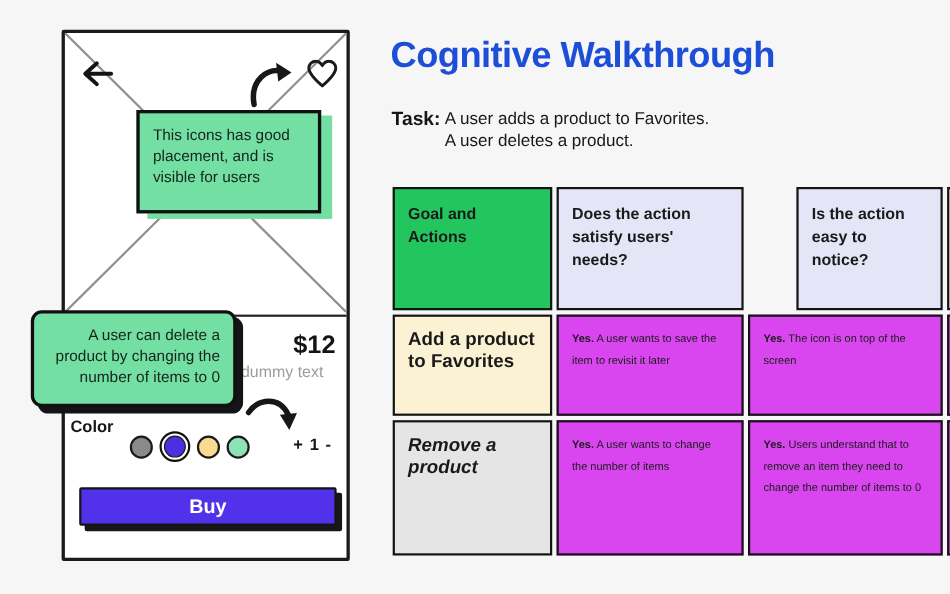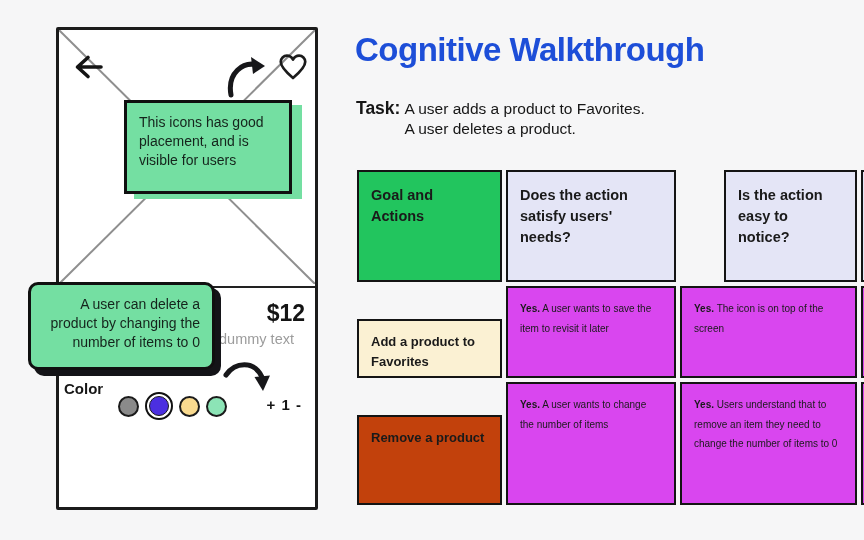--- a/index.html
+++ b/index.html
@@ -41,21 +41,21 @@
   .task-label{font-size:17.5px;font-weight:700;margin-right:4px;}
   .task-lines{font-size:15.5px;line-height:20px;padding-top:1px;}
 
   
   .cw-table{position:absolute;left:357px;top:170px;display:grid;
     grid-template-columns:145px 170px 177px 42px;
     grid-template-rows:112px 92px 123px;gap:4px;z-index:1;}
   .cell{box-sizing:border-box;border:2px solid #141414;background:#d946ef;
     padding:11px 12px;font-size:10px;line-height:19.5px;color:#1a1a1a;}
   .cell.hdr{font-weight:700;font-size:14.5px;line-height:21px;padding-top:13px;}
-  .cell.goal{font-weight:700;font-size:13px;line-height:19.5px;margin-top:33px;}
+  .cell.goal{font-weight:700;font-size:17px;line-height:19.5px;}
   .cell b{font-weight:700;}
 </style>
 </head>
 <body style="background: rgb(246, 246, 247);">
 
 <div class="frame">
 
   <div class="img-area">
     <svg width="256" height="254" viewBox="0 0 256 254">
       <line x1="0" y1="0" x2="256" y2="254" stroke="#8f8f8f" stroke-width="2"></line>
@@ -90,20 +90,23 @@
     <span class="swatch" style="background: rgb(138, 138, 138);"></span>
     <span class="swatch-ring">
       <span class="swatch" style="background: rgb(75, 47, 224);"></span>
     </span>
     <span class="swatch" style="background: rgb(249, 218, 143);"></span>
     <span class="swatch" style="background: rgb(140, 228, 182);"></span>
   </div>
 
   <div class="qty">+ 1 -</div>
 
+  <div class="buy-btn" style="background: rgb(81, 50, 234);">
+    <span>Buy</span>
+  </div>
 </div>
 
 <div class="sticky sticky-top" style="background: rgb(116, 223, 162);">
   <span>This icons has good placement, and is visible for users</span>
 </div>
 
 <div class="sticky sticky-bottom" style="background: rgb(116, 223, 162);">
   <span>A user can delete a product by changing the number of items to 0</span>
 </div>
 
@@ -122,17 +125,17 @@
   <div class="cell hdr" style="background: #22c55e;">Goal and Actions</div>
   <div class="cell hdr" style="background: rgb(228, 229, 246);">Does the action satisfy users' needs?</div>
   <div class="cell hdr" style="background: rgb(228, 229, 246); margin-left: 44px;">Is the action easy to notice?</div>
   <div class="cell hdr" style="background: rgb(228, 229, 246);"></div>
 
   <div class="cell goal" style="background: rgb(251, 241, 211);">Add a product to Favorites</div>
   <div class="cell"><b>Yes.</b><span> A user wants to save the item to revisit it later</span></div>
   <div class="cell"><b>Yes.</b><span> The icon is on top of the screen</span></div>
   <div class="cell"></div>
 
-  <div class="cell goal" style="background: #c2410c;">Remove a product</div>
+  <div class="cell goal" style="background: #e5e5e5; font-style: italic;">Remove a product</div>
   <div class="cell"><b>Yes.</b><span> A user wants to change the number of items</span></div>
   <div class="cell"><b>Yes.</b><span> Users understand that to remove an item they need to change the number of items to 0</span></div>
   <div class="cell"></div>
 </div>
 
 </body></html>

